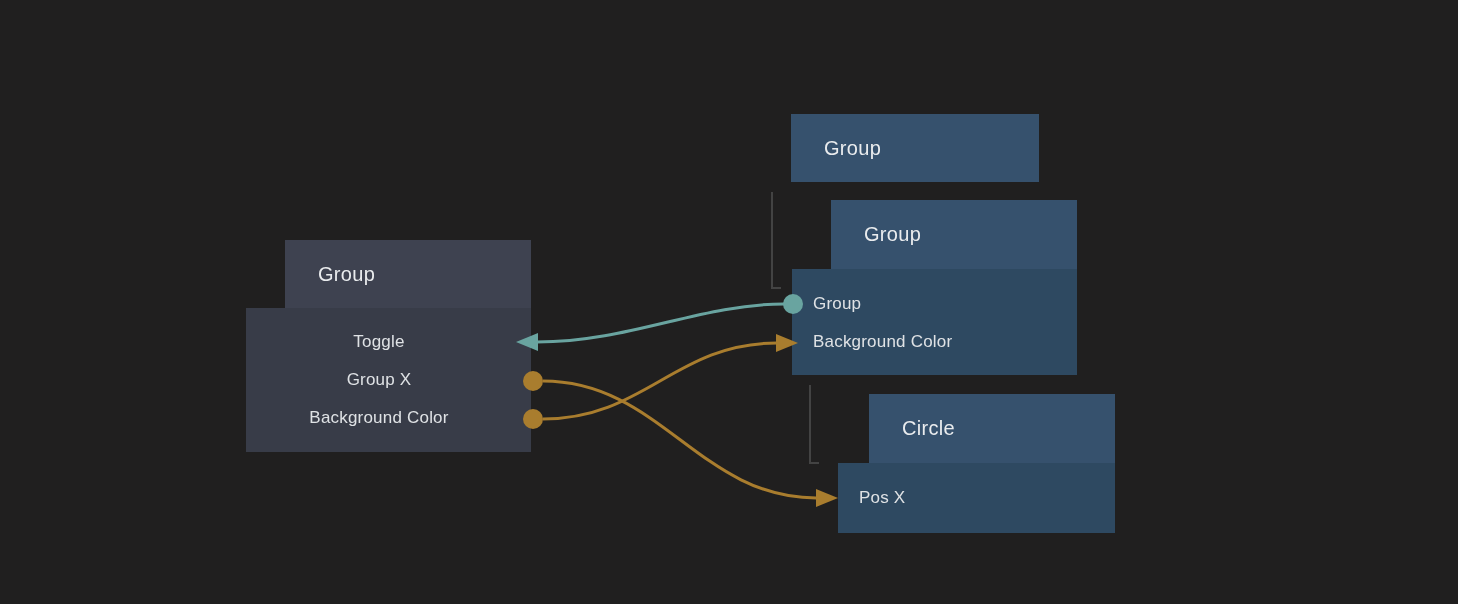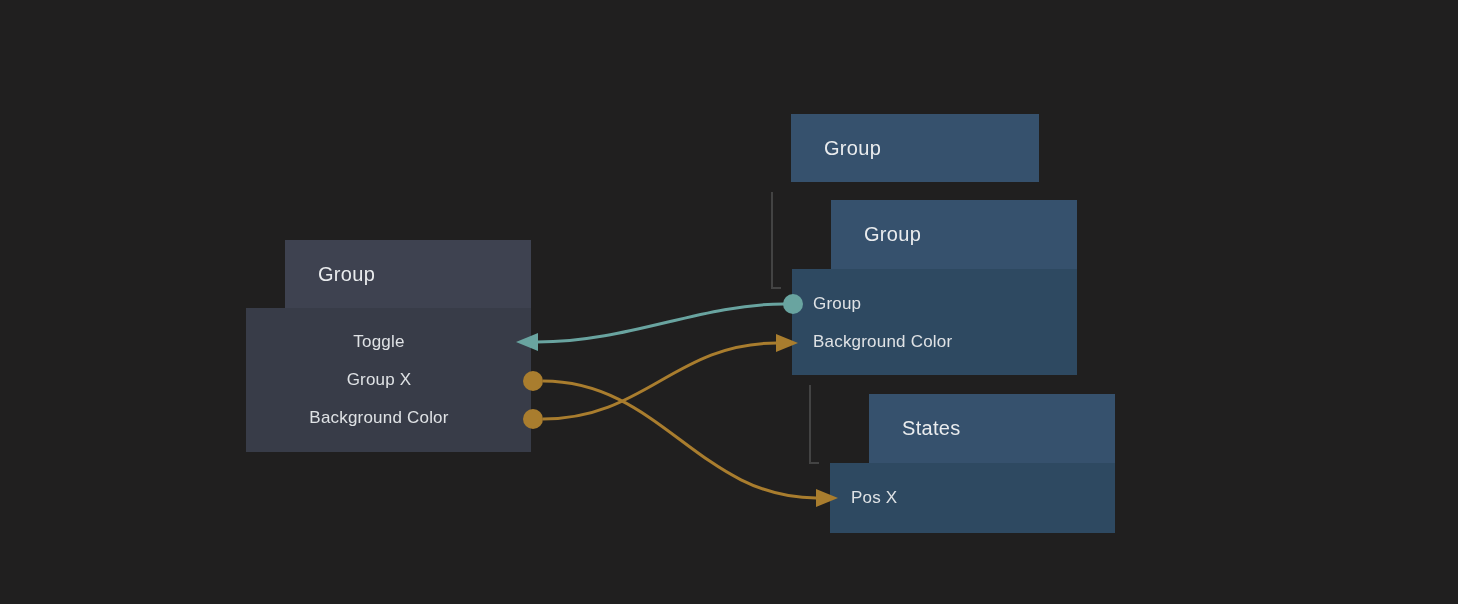--- a/index.html
+++ b/index.html
@@ -70,21 +70,21 @@
 
   .node-group1 { left: 752px; top: 114px; width: 287px; height: 68px; }
   .node-group1 .node-header { height: 68px; }
 
   .node-group2 { left: 792px; top: 200px; width: 285px; height: 175px; }
   .node-group2 .node-header { height: 69px; }
   .node-group2 .node-body   { padding-top: 16px; }
 
   .node-circle { left: 830px; top: 394px; width: 285px; height: 139px; }
   .node-circle .node-header { height: 69px; }
-  .node-circle .node-body   { padding-top: 16px; }
+  .node-circle .node-body   { padding-top: 16px; margin-left: 8px; }
 
   svg.wire-layer {
     position: absolute;
     left: 0; top: 0;
     width: 1458px;
     height: 604px;
     z-index: 2;
     pointer-events: none;
   }
   .hier   { stroke: var(--hierarchy-line); stroke-width: 2; fill: none; }
@@ -132,21 +132,21 @@
         <span>Group</span>
       </div>
       <div class="port-row left">
         <span>Background Color</span>
       </div>
     </div>
   </div>
 
   <div class="node blue node-circle">
     <div class="node-header">
-      <span>States</span>
+      <span>Circle</span>
     </div>
     <div class="node-body">
       <div class="port-row left">
         <span>Pos X</span>
       </div>
     </div>
   </div>
 
   <svg class="wire-layer" viewBox="0 0 1458 604" xmlns="http://www.w3.org/2000/svg">
 

